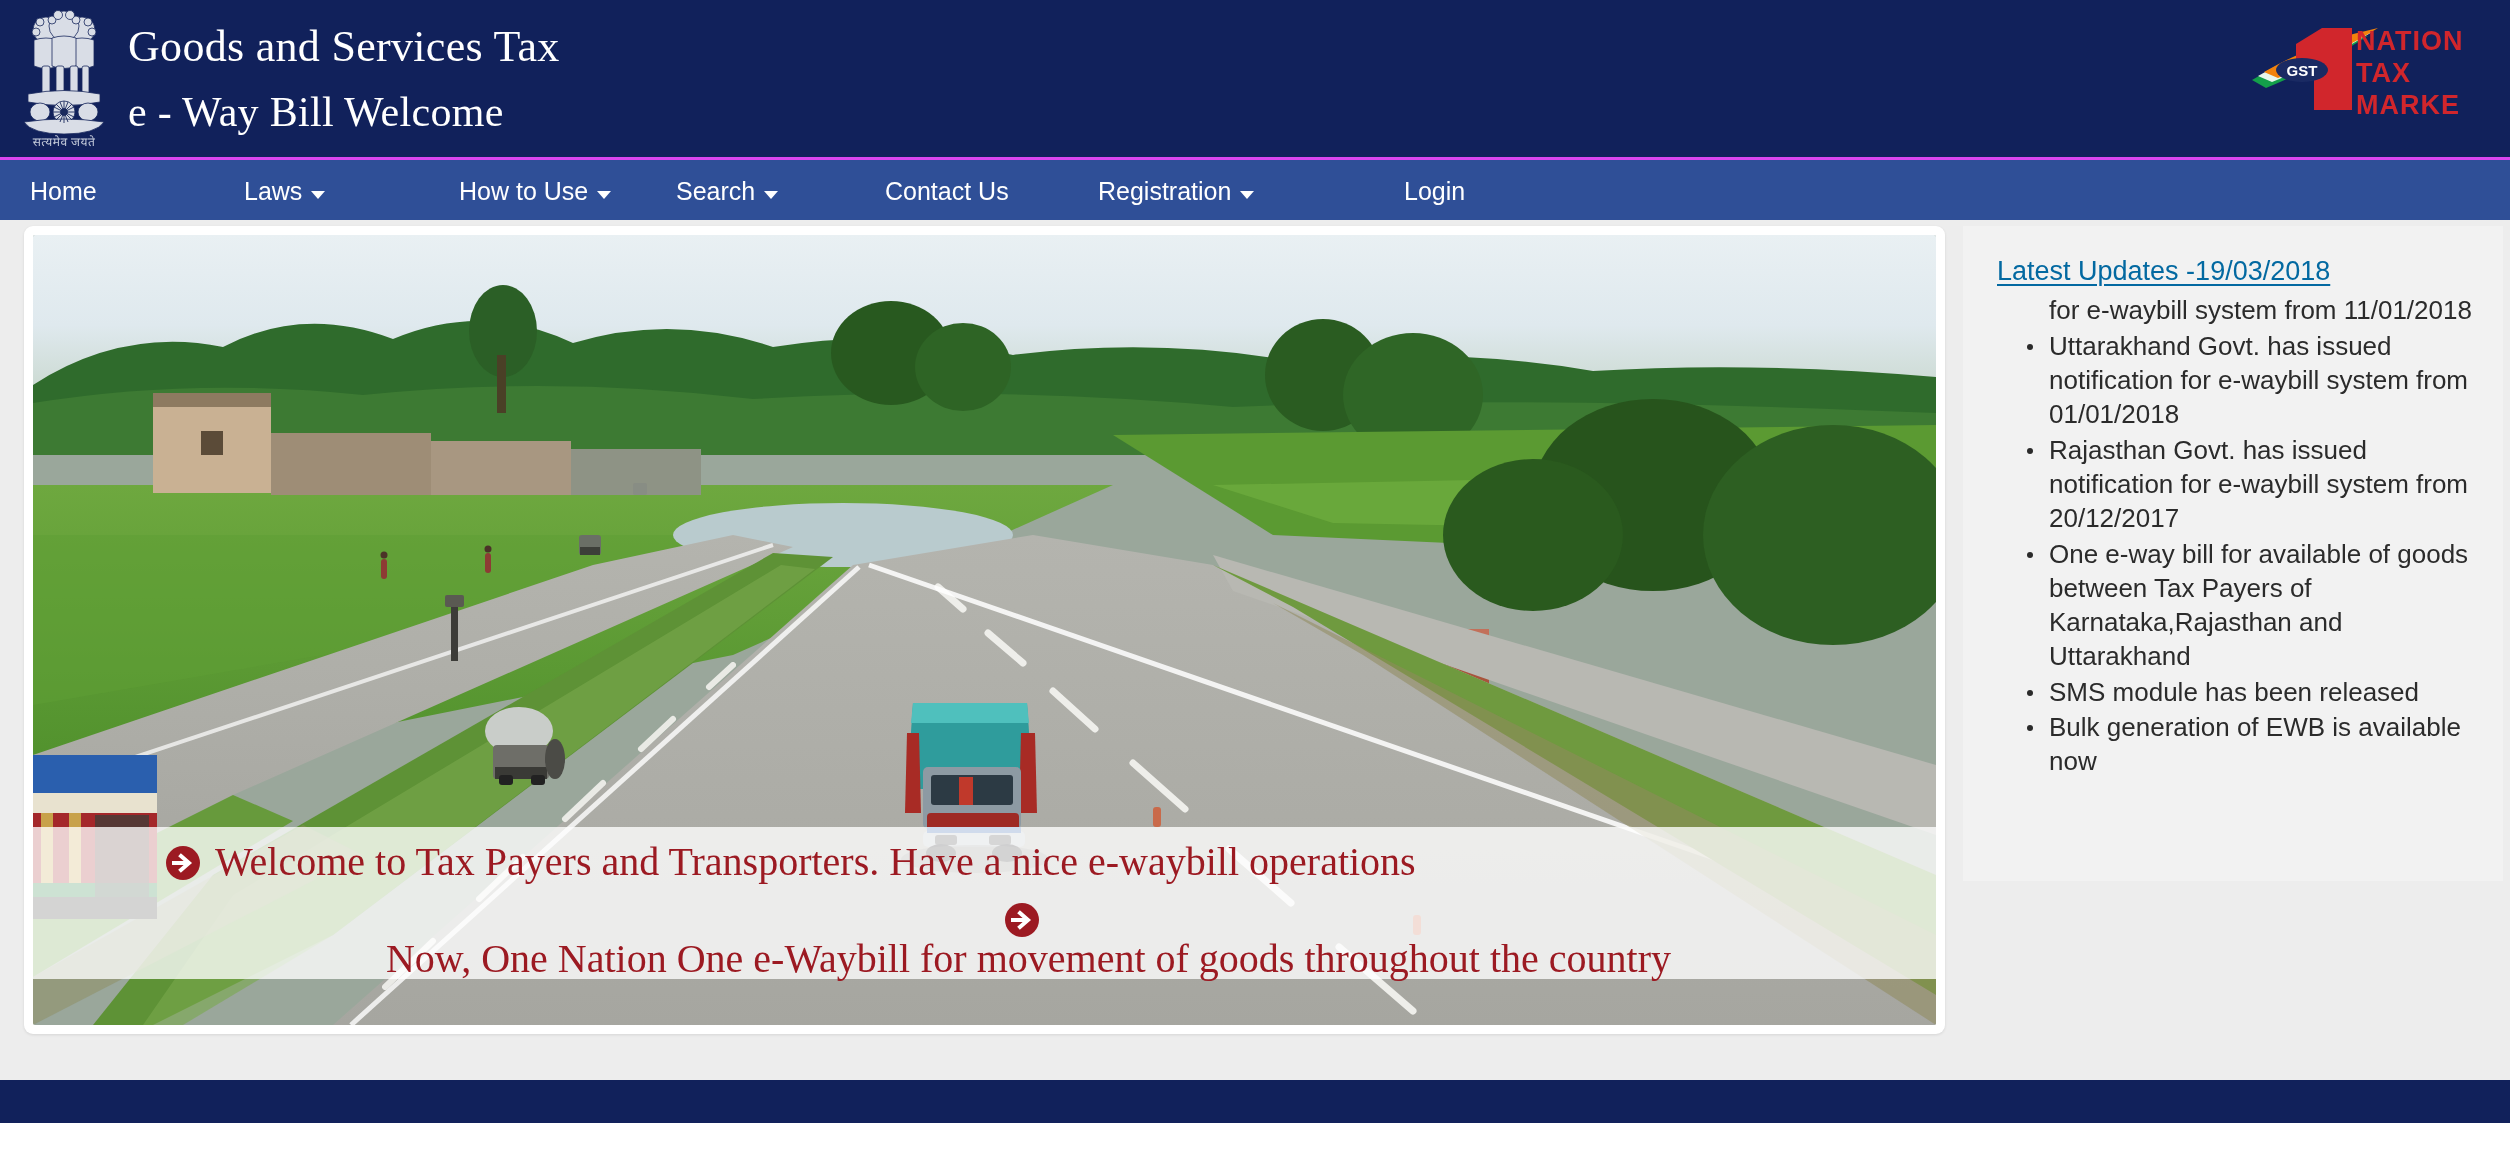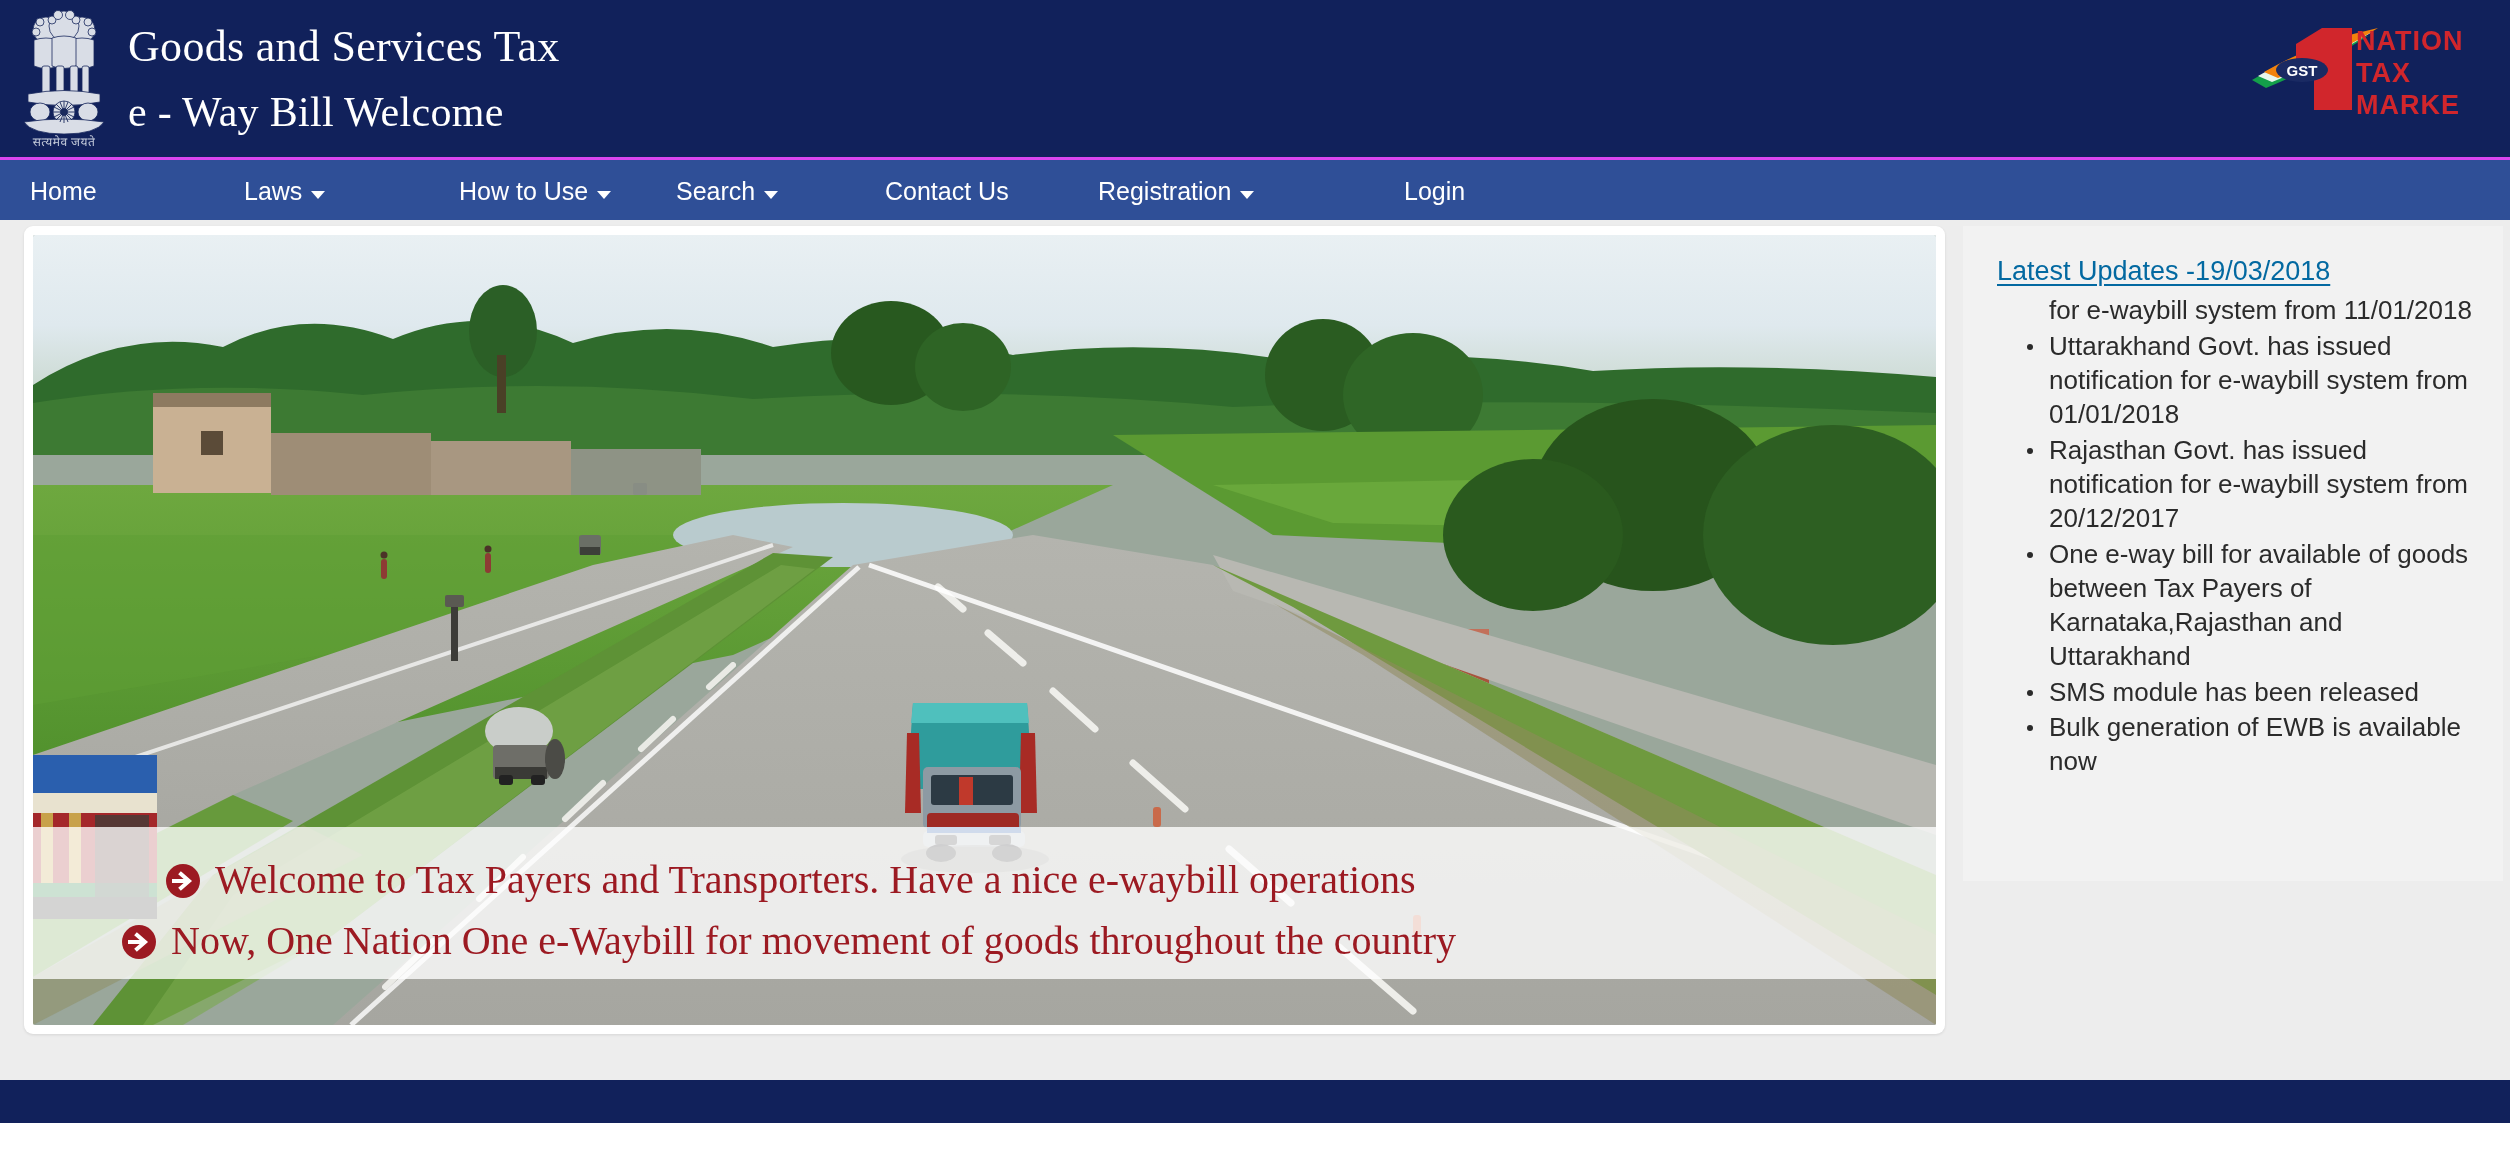--- a/index.html
+++ b/index.html
@@ -141,21 +141,21 @@
   .banner-line {
     display: flex;
     align-items: center;
     font-family: "Liberation Serif", serif;
     color: #9c1a22;
     font-size: 40px;
     line-height: 1.12;
     white-space: nowrap;
   }
   .banner-line.l1 { padding-left: 132px; margin-bottom: 16px; }
-  .banner-line.l2 { padding-left: 88px; }
+  .banner-line.l2 { padding-left: 88px; flex-direction: column; }
   .arrow-icon {
     flex: 0 0 auto;
     width: 36px;
     height: 36px;
     margin-right: 14px;
     position: relative;
     top: 1px;
   }
 
   

